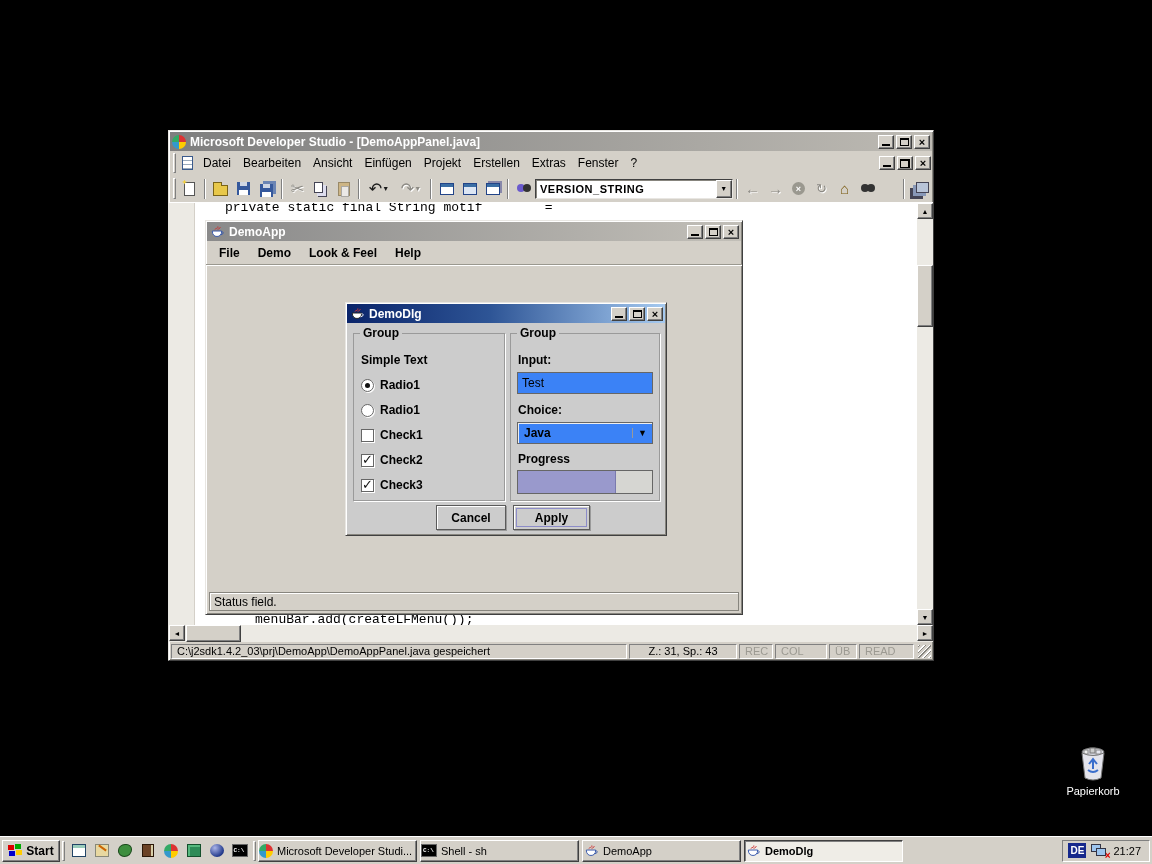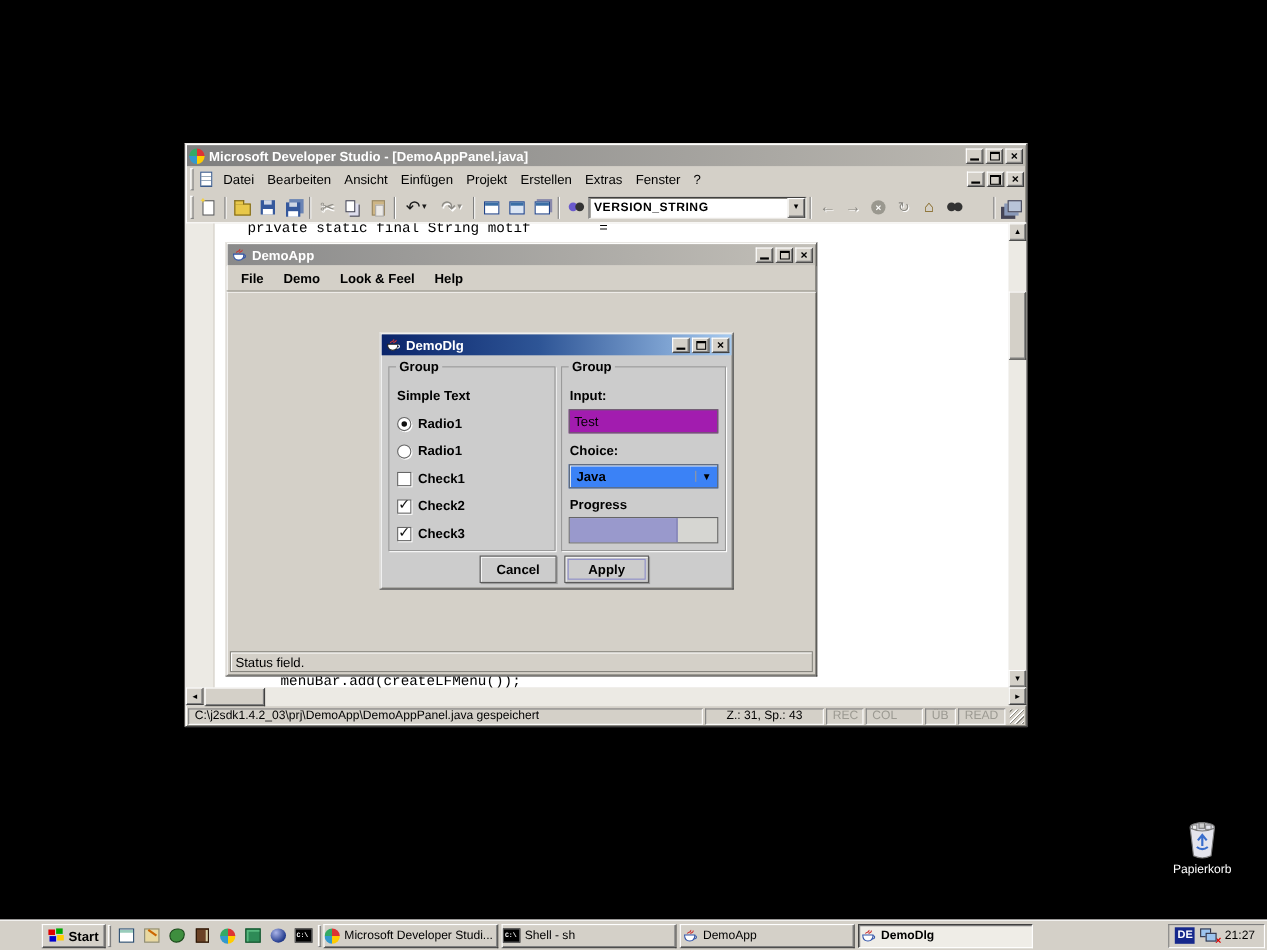--- a/index.html
+++ b/index.html
@@ -93,39 +93,39 @@
   .row { position:absolute; left:7px; display:flex; align-items:center; gap:6px; height:16px; }
   .radio { width:13px; height:13px; border-radius:50%; background:#fff; border:1px solid #666;
            box-shadow:1px 1px 0 #fff; position:relative; flex:none; }
   .radio.on::after { content:""; position:absolute; left:3px; top:3px; width:5px; height:5px;
            border-radius:50%; background:#111; }
   .checkbox { width:13px; height:13px; background:#fff; border:1px solid #666;
            box-shadow:1px 1px 0 #fff; position:relative; flex:none; }
   .checkbox .glyph { display:none; position:absolute; left:0px; top:-3px;
            font:bold 13px "DejaVu Sans",sans-serif; color:#111; }
   .checkbox.on .glyph { display:block; }
-  .m-field { position:absolute; background:#a21caf; border:1px solid #666;
+  .m-field { position:absolute; background:#3b82f6; border:1px solid #666;
            font:12px "Liberation Sans",sans-serif; display:flex; align-items:center; padding:0 4px; }
   .m-combo { position:absolute; background:#3b82f6; border:1px solid #666;
            box-shadow:inset 1px 1px 0 #eee; display:flex; align-items:center; }
   .m-combo .val { flex:1; padding:0 6px; font:bold 12px "Liberation Sans",sans-serif; }
   .m-combo .arr { width:20px; text-align:center; font-size:9px; border-left:1px solid #999; }
   .m-progress { position:absolute; border:1px solid #666; background:#D6D6D2; }
   .m-progress .fill { height:100%; background:#9999CC; border-right:1px solid #7A7AAE; }
   .m-btn { position:absolute; height:25px; background:#CCC; border:1px solid #5a5a5a;
            box-shadow:inset 1px 1px 0 #fff, 1px 1px 0 #9a9a9a;
            font:bold 12px "Liberation Sans",sans-serif; display:flex; align-items:center;
            justify-content:center; }
   .m-btn.focus { outline:1px solid #8C8CC8; outline-offset:-4px; }
 
   
   #taskbar { position:absolute; left:0; right:0; bottom:0; height:28px; background:#D4D0C8;
              border-top:1px solid #fff; display:flex; align-items:center; padding:0 2px; z-index:50; }
   #startbtn { width:58px; height:22px; display:flex; align-items:center; justify-content:center;
-             gap:3px; font:bold 12px "Liberation Sans",sans-serif;margin-left:36px; }
+             gap:3px; font:bold 12px "Liberation Sans",sans-serif; }
   .taskbtn { width:159px; height:22px; margin-right:3px; display:flex; align-items:center; gap:4px;
              padding:0 0; font:11px "Liberation Sans",sans-serif; white-space:nowrap;
              overflow:hidden; }
   .taskbtn.active { border-color:#404040 #fff #fff #404040; box-shadow:inset 1px 1px 0 #808080;
              background:#EFEDE7; font-weight:bold; }
   #tray { margin-left:auto; height:22px; display:flex; align-items:center; gap:5px; padding:0 8px 0 5px;
              font:11px "Liberation Sans",sans-serif; }
   .de-badge { width:18px; height:15px; background:#16288C; color:#fff;
              font:bold 10px "Liberation Sans",sans-serif; display:flex; align-items:center;
              justify-content:center; }
@@ -339,21 +339,21 @@
         <span>►</span>
       </span>
   </div>
 
   <div class="ds-status">
     <span class="panel sunken" style="flex:1;">C:\j2sdk1.4.2_03\prj\DemoApp\DemoAppPanel.java gespeichert</span>
     <span class="panel sunken" style="width:108px;justify-content:center;">Z.: 31, Sp.: 43</span>
     <span class="panel sunken flag" style="width:34px;">REC</span>
     <span class="panel sunken flag" style="width:52px;">COL</span>
     <span class="panel sunken flag" style="width:28px;">ÜB</span>
-    <span class="panel sunken flag" style="width:43px;">READ</span>
+    <span class="panel sunken flag" style="width:55px;">READ</span>
     <span class="sizegrip"></span>
   </div>
 </div>
 
 <div id="demoapp" class="raised">
   <div class="da-title">
     <svg class="cup" viewBox="0 0 16 16">
       <path d="M3 7.5c0 4 2.2 5.8 5 5.8s5-1.8 5-5.8z" fill="#fff" stroke="#3355aa"></path>
       <path d="M12.8 8.2c2.4-.3 2.6 3-1 3.2" fill="none" stroke="#3355aa"></path>
       <path d="M5.5 6c1.4-1.6 4.4-1.4 3.4-3.4M8.6 6c1.2-1 3.4-1.2 2.6-2.8" stroke="#cc3333" fill="none"></path>

